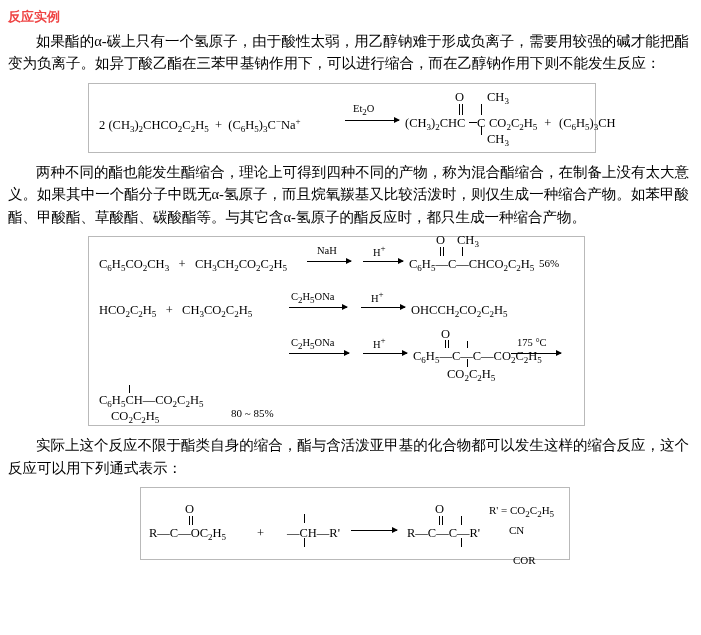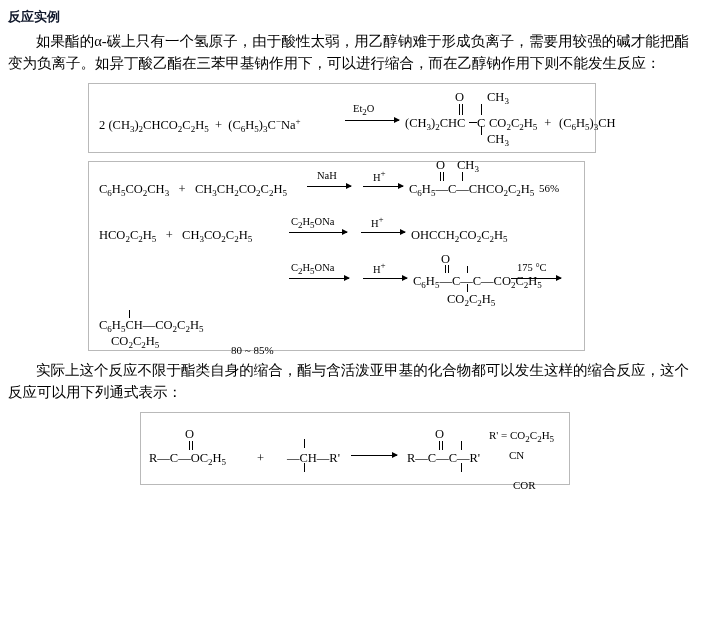--- a/index.html
+++ b/index.html
@@ -15,21 +15,21 @@
     overflow: hidden;
     position: relative;
   }
   .page {
     position: relative;
     width: 701px;
     height: 635px;
     padding: 0;
   }
   .heading {
-    color: #0f172a;
+    color: #ef4444;
     font-family: Liberation Serif, serif;
     font-weight: bold;
     font-size: 13px;
     margin: 8px 0 2px 8px;
   }
   .para {
     font-size: 14.5px;
     line-height: 1.55;
     margin: 4px 12px 4px 8px;
     text-align: justify;
@@ -132,20 +132,21 @@
     <div class="vline" style="left:392px; top:20px; height:11px;"></div>
     <div class="eq" style="left:398px; top:48px;">CH<span class="sub">3</span></div>
     <div class="vline" style="left:392px; top:42px; height:9px;"></div>
     <div class="eq" style="left:400px; top:32px;">CO<span class="sub">2</span>C<span class="sub">2</span>H<span class="sub">5</span></div>
     <div class="eq" style="left:452px; top:32px;">&nbsp;+&nbsp;</div>
     <div class="eq" style="left:470px; top:32px;">
       (C<span class="sub">6</span>H<span class="sub">5</span>)<span class="sub">3</span>CH
     </div>
   </div>
 
+  <div class="para">两种不同的酯也能发生酯缩合，理论上可得到四种不同的产物，称为混合酯缩合，在制备上没有太大意义。如果其中一个酯分子中既无α-氢原子，而且烷氧羰基又比较活泼时，则仅生成一种缩合产物。如苯甲酸酯、甲酸酯、草酸酯、碳酸酯等。与其它含α-氢原子的酯反应时，都只生成一种缩合产物。</div>
 
   <div class="scheme-box box2">
 
     <div class="eq" style="left:10px; top:20px;">
       C<span class="sub">6</span>H<span class="sub">5</span>CO<span class="sub">2</span>CH<span class="sub">3</span>
       &nbsp;&nbsp;+&nbsp;&nbsp;
       CH<span class="sub">3</span>CH<span class="sub">2</span>CO<span class="sub">2</span>C<span class="sub">2</span>H<span class="sub">5</span>
     </div>
     <div class="arrow" style="left:218px; top:24px; width:44px;"></div>
     <div class="atop" style="left:228px; top:8px;">NaH</div>
@@ -180,21 +181,21 @@
     <div class="dbl" style="left:359px; top:103px; height:8px;"></div>
     <div class="vline" style="left:378px; top:104px; height:7px;"></div>
     <div class="vline" style="left:378px; top:122px; height:8px;"></div>
     <div class="eq" style="left:358px; top:130px;">CO<span class="sub">2</span>C<span class="sub">2</span>H<span class="sub">5</span></div>
     <div class="arrow" style="left:422px; top:116px; width:50px;"></div>
     <div class="atop" style="left:428px; top:100px;">175 °C</div>
 
     <div class="eq" style="left:10px; top:156px;">C<span class="sub">6</span>H<span class="sub">5</span>CH—CO<span class="sub">2</span>C<span class="sub">2</span>H<span class="sub">5</span></div>
     <div class="vline" style="left:40px; top:148px; height:8px;"></div>
     <div class="eq" style="left:22px; top:172px;">CO<span class="sub">2</span>C<span class="sub">2</span>H<span class="sub">5</span></div>
-    <div class="small-lbl" style="left:142px; top:182px;">80 ~ 85%</div>
+    <div class="small-lbl" style="left:142px; top:170px;">80 ~ 85%</div>
   </div>
 
   <div class="para">实际上这个反应不限于酯类自身的缩合，酯与含活泼亚甲基的化合物都可以发生这样的缩合反应，这个反应可以用下列通式表示：</div>
 
   <div class="scheme-box box3">
     <div class="eq" style="left:8px; top:38px;">R—C—OC<span class="sub">2</span>H<span class="sub">5</span></div>
     <div class="eq" style="left:44px; top:14px;">O</div>
     <div class="dbl" style="left:48px; top:28px; height:9px;"></div>
     <div class="dbl" style="left:51px; top:28px; height:9px;"></div>
 

